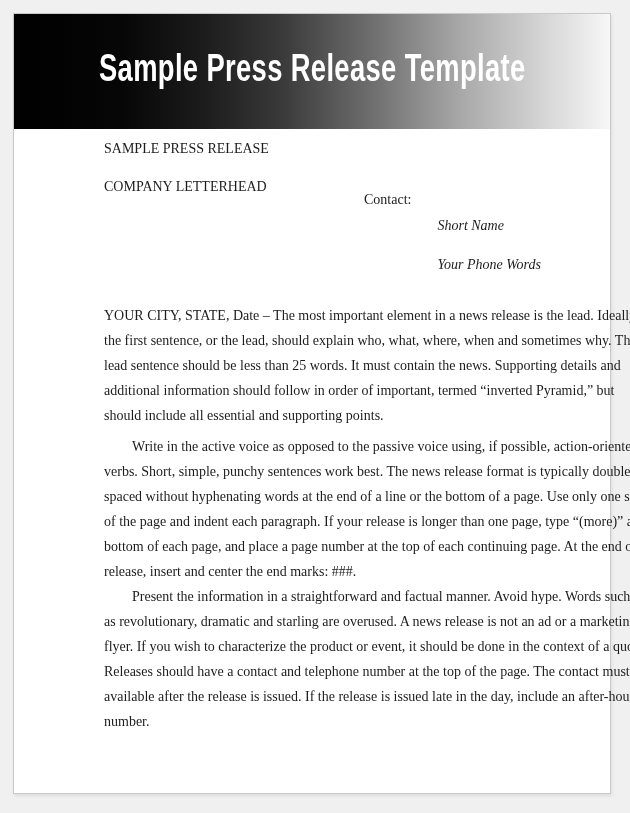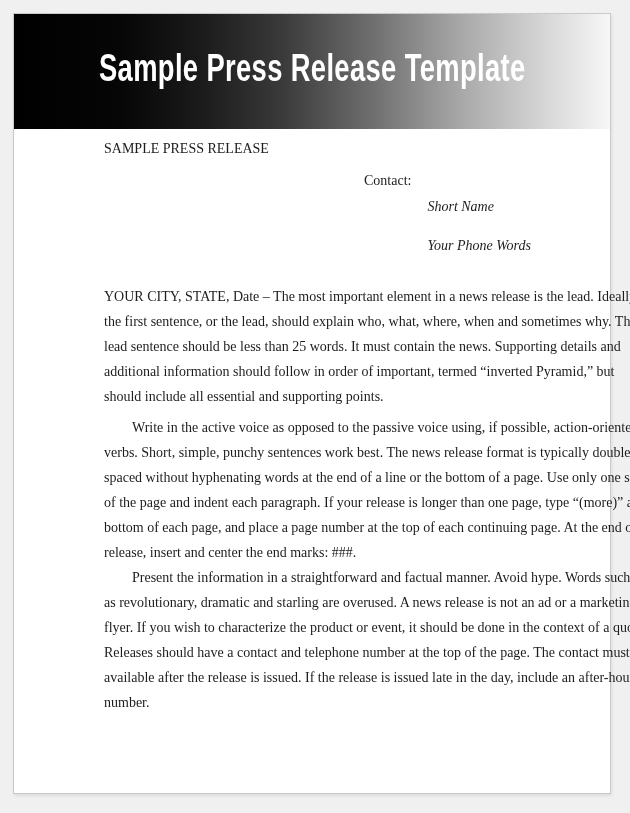--- a/index.html
+++ b/index.html
@@ -51,24 +51,23 @@
     color: #1c1c1c;
     font-size: 14px;
   }
   .caps-line {
     line-height: 13px;
     white-space: pre;
   }
   .sample-line   { margin-top: 0; }
   .company-line  { margin-top: 25px; }
   .contact-row {
-    margin-top: 19px;
     padding-left: 260px;
     display: flex;
-    gap: 16px;
+    gap: 26px;
     line-height: 13px;
   }
   .contact-label { white-space: pre; }
   .contact-values {
     font-style: italic;
     line-height: 13px;
     white-space: pre;
   }
   .release-line  { margin-top: 11px; }
   .headline-line {
@@ -92,20 +91,21 @@
 <div class="page">
 
   <div class="banner">
     <span class="banner-title">Sample Press Release Template</span>
   </div>
 
   <div class="column">
 
     <div class="caps-line sample-line">SAMPLE PRESS RELEASE</div>
 
+    <div class="caps-line company-line">COMPANY LETTERHEAD</div>
 
     <div class="contact-row">
       <div class="contact-label">Contact:</div>
       <div class="contact-values">
         <div>Short Name</div>
         <div>Your Phone Words</div>
       </div>
     </div>
 
 

